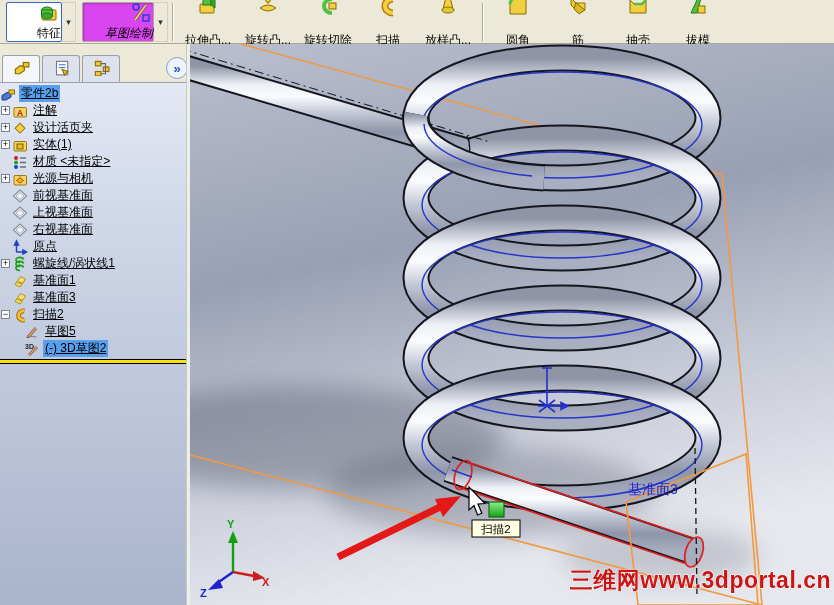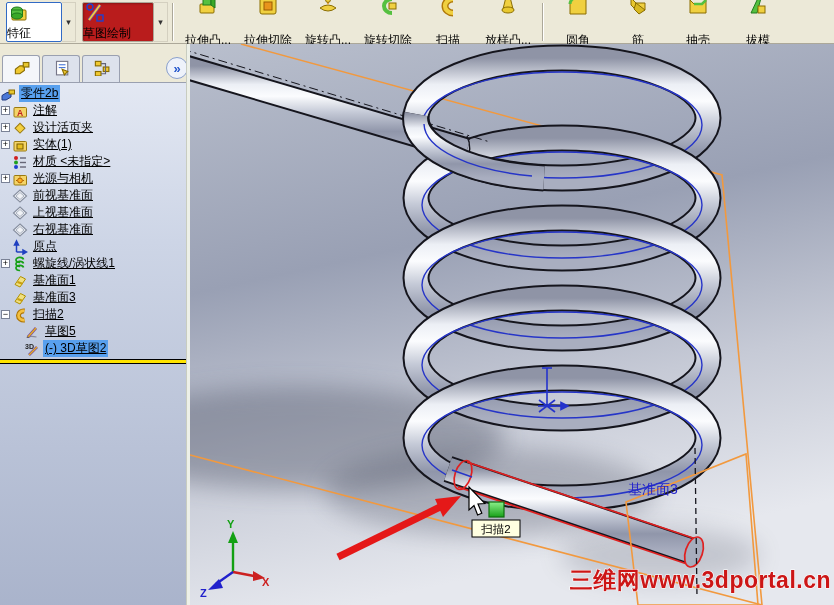--- a/index.html
+++ b/index.html
@@ -3,24 +3,24 @@
 <meta charset="utf-8">
 <style>
   html,body{margin:0;padding:0;background:#888;}
   #app{position:relative;width:834px;height:605px;overflow:hidden;
        font-family:"Liberation Sans","DejaVu Sans",sans-serif;background:#ece9d8;
        -webkit-user-select:none;user-select:none;}
   
   #toolbar{position:absolute;left:0;top:0;width:834px;height:44px;background:#ece9d8;
            border-bottom:1px solid #aca899;display:flex;align-items:center;padding:0 2px;box-sizing:border-box;}
   .tb-group{display:flex;align-items:stretch;height:40px;margin-left:4px;}
-  .mode-btn{display:flex;flex-direction:column;align-items:flex-start;justify-content:center;
+  .mode-btn{display:flex;flex-direction:column;align-items:flex-end;justify-content:center;
             width:54px;height:38px;font-size:12px;color:#000;background:#fff;
             border:1px solid #316ac5;border-radius:2px;}
-  .mode-btn.pressed{background:#b91c1c;border:1px solid #aca899;box-shadow:inset 1px 1px 2px rgba(0,0,0,.25);width:70px;}
+  .mode-btn.pressed{background:#d946ef;border:1px solid #aca899;box-shadow:inset 1px 1px 2px rgba(0,0,0,.25);width:70px;font-style:italic;}
   .dd-btn{width:13px;display:flex;align-items:center;justify-content:center;font-size:9px;color:#333;
           border:1px solid #d4d0c0;border-left:none;background:#ece9d8;height:38px;align-self:center;}
   .tb-sep{width:1px;background:#aca899;border-right:1px solid #fff;height:38px;margin:0 4px;}
   .tb-btn{display:flex;flex-direction:column;align-items:center;justify-content:center;
           min-width:52px;height:40px;font-size:12px;color:#000;white-space:nowrap;padding:0 4px;gap:14px;}
   .tb-btn svg,.mode-btn svg{display:block;}
   
   #left-panel{position:absolute;left:0;top:44px;width:190px;height:561px;background:#ece9d8;box-sizing:border-box;}
   #tab-bar{height:34px;display:flex;align-items:flex-end;padding:4px 2px 0 2px;gap:2px;background:#ece9d8;}
   .panel-tab{width:36px;height:26px;border:1px solid #9aa0b0;border-bottom:none;border-radius:3px 3px 0 0;
@@ -82,29 +82,20 @@
               <rect x="4" y="10" width="14" height="9" rx="1" fill="#f0d040" stroke="#8a6d00"></rect>
               <rect x="7" y="3" width="8" height="8" fill="#55c040" stroke="#1e7a1e"></rect>
               <path d="M15,3 l4,3 v8 l-4,-3z" fill="#3aa828" stroke="#1e7a1e"></path>
             </svg>
           </span>
           <span>拉伸凸...</span>
         </div>
         <div class="tb-btn">
           <span>
             <svg width="24" height="24" viewBox="0 0 24 24">
-              <rect x="4" y="4" width="16" height="16" rx="2" fill="#f0d040" stroke="#8a6d00"></rect>
-              <rect x="8" y="8" width="8" height="8" fill="#e8941c" stroke="#9a5c00"></rect>
-            </svg>
-          </span>
-          <span>拉伸切除</span>
-        </div>
-        <div class="tb-btn">
-          <span>
-            <svg width="24" height="24" viewBox="0 0 24 24">
               <path d="M4,14 q8,-6 16,0 q-8,6 -16,0z" fill="#f0d040" stroke="#8a6d00"></path>
               <line x1="12" y1="2" x2="12" y2="12" stroke="#e8941c" stroke-width="1.6" stroke-dasharray="3 2"></line>
               <circle cx="12" cy="6" r="2.4" fill="#f0d040" stroke="#8a6d00"></circle>
             </svg>
           </span>
           <span>旋转凸...</span>
         </div>
         <div class="tb-btn">
           <span>
             <svg width="24" height="24" viewBox="0 0 24 24">

